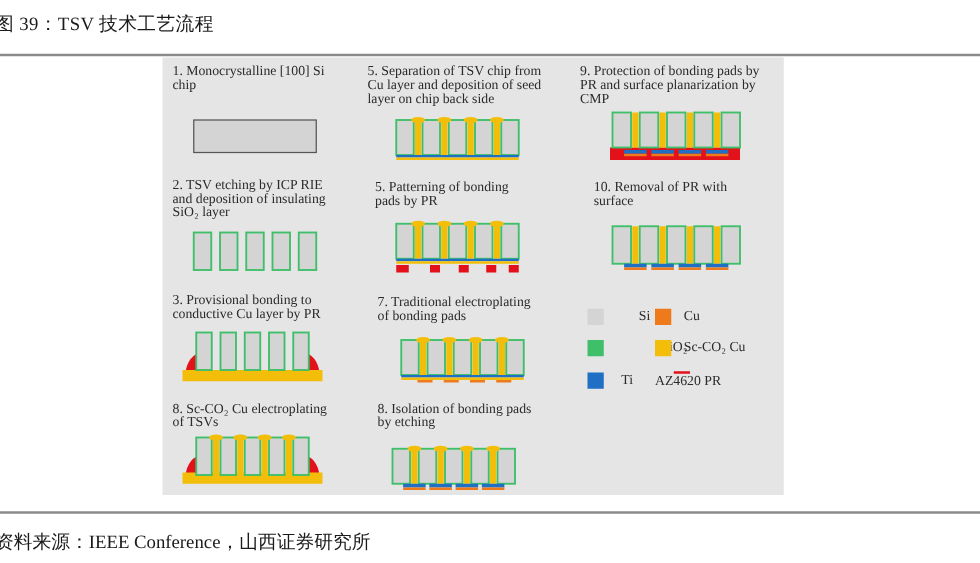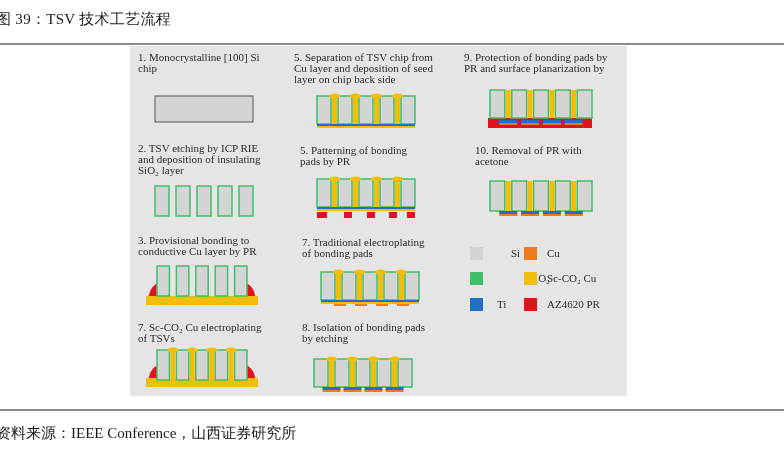--- a/index.html
+++ b/index.html
@@ -39,21 +39,21 @@
     </div>
   </div>
   <div class="step" style="left:8px;top:189px;">
     <div class="step-label">
       <div>3. Provisional bonding to</div>
       <div>conductive Cu layer by PR</div>
     </div>
   </div>
   <div class="step" style="left:8px;top:276px;">
     <div class="step-label">
-      <div>7. Sc-CO₂ Cu electroplating</div>
+      <div>8. Sc-CO₂ Cu electroplating</div>
       <div>of TSVs</div>
     </div>
   </div>
   <div class="step" style="left:164px;top:6px;">
     <div class="step-label">
       <div>5. Separation of TSV chip from</div>
       <div>Cu layer and deposition of seed</div>
       <div>layer on chip back side</div>
     </div>
   </div>
@@ -72,26 +72,27 @@
   <div class="step" style="left:172px;top:276px;">
     <div class="step-label">
       <div>8. Isolation of bonding pads</div>
       <div>by etching</div>
     </div>
   </div>
   <div class="step" style="left:334px;top:6px;">
     <div class="step-label">
       <div>9. Protection of bonding pads by</div>
       <div>PR and surface planarization by</div>
+      <div>CMP</div>
     </div>
   </div>
   <div class="step" style="left:345px;top:99px;">
     <div class="step-label">
       <div>10. Removal of PR with</div>
-      <div>acetone</div>
+      <div>surface</div>
     </div>
   </div>
 
   <svg class="dia" id="dia" width="497" height="350" style="left:0;top:0;">
       <rect x="25" y="50" width="98" height="26" fill="#d4d4d4" stroke="#555" stroke-width="1"></rect>
       <rect x="25" y="140" width="14" height="30" fill="#d4d4d4" stroke="#3fbf6a" stroke-width="1.5"></rect>
       <rect x="46" y="140" width="14" height="30" fill="#d4d4d4" stroke="#3fbf6a" stroke-width="1.5"></rect>
       <rect x="67" y="140" width="14" height="30" fill="#d4d4d4" stroke="#3fbf6a" stroke-width="1.5"></rect>
       <rect x="88" y="140" width="14" height="30" fill="#d4d4d4" stroke="#3fbf6a" stroke-width="1.5"></rect>
       <rect x="109" y="140" width="14" height="30" fill="#d4d4d4" stroke="#3fbf6a" stroke-width="1.5"></rect>
@@ -245,21 +246,21 @@
       <span>SiO₂</span>
     </div>
     <div class="lg-item" style="left:54px;top:25px;">
       <span class="lg-sw" style="background: rgb(243, 190, 10);"></span>
       <span>Sc-CO₂ Cu</span>
     </div>
     <div class="lg-item" style="left:0;top:51px;">
       <span class="lg-sw" style="background: rgb(31, 111, 196);"></span>
       <span style="margin-left:4px;">Ti</span>
     </div>
-    <div class="lg-item" style="left:54px;top:51px;">
+    <div class="lg-item" style="left:54px;top:51px;flex-direction:column;">
       <span class="lg-sw" style="background: rgb(227, 17, 26);"></span>
       <span>AZ4620 PR</span>
     </div>
   </div>
 </div>
 
 <div class="rule bottom"></div>
 <div class="fig-source">资料来源：IEEE Conference，山西证券研究所</div>
 
 </body></html>

